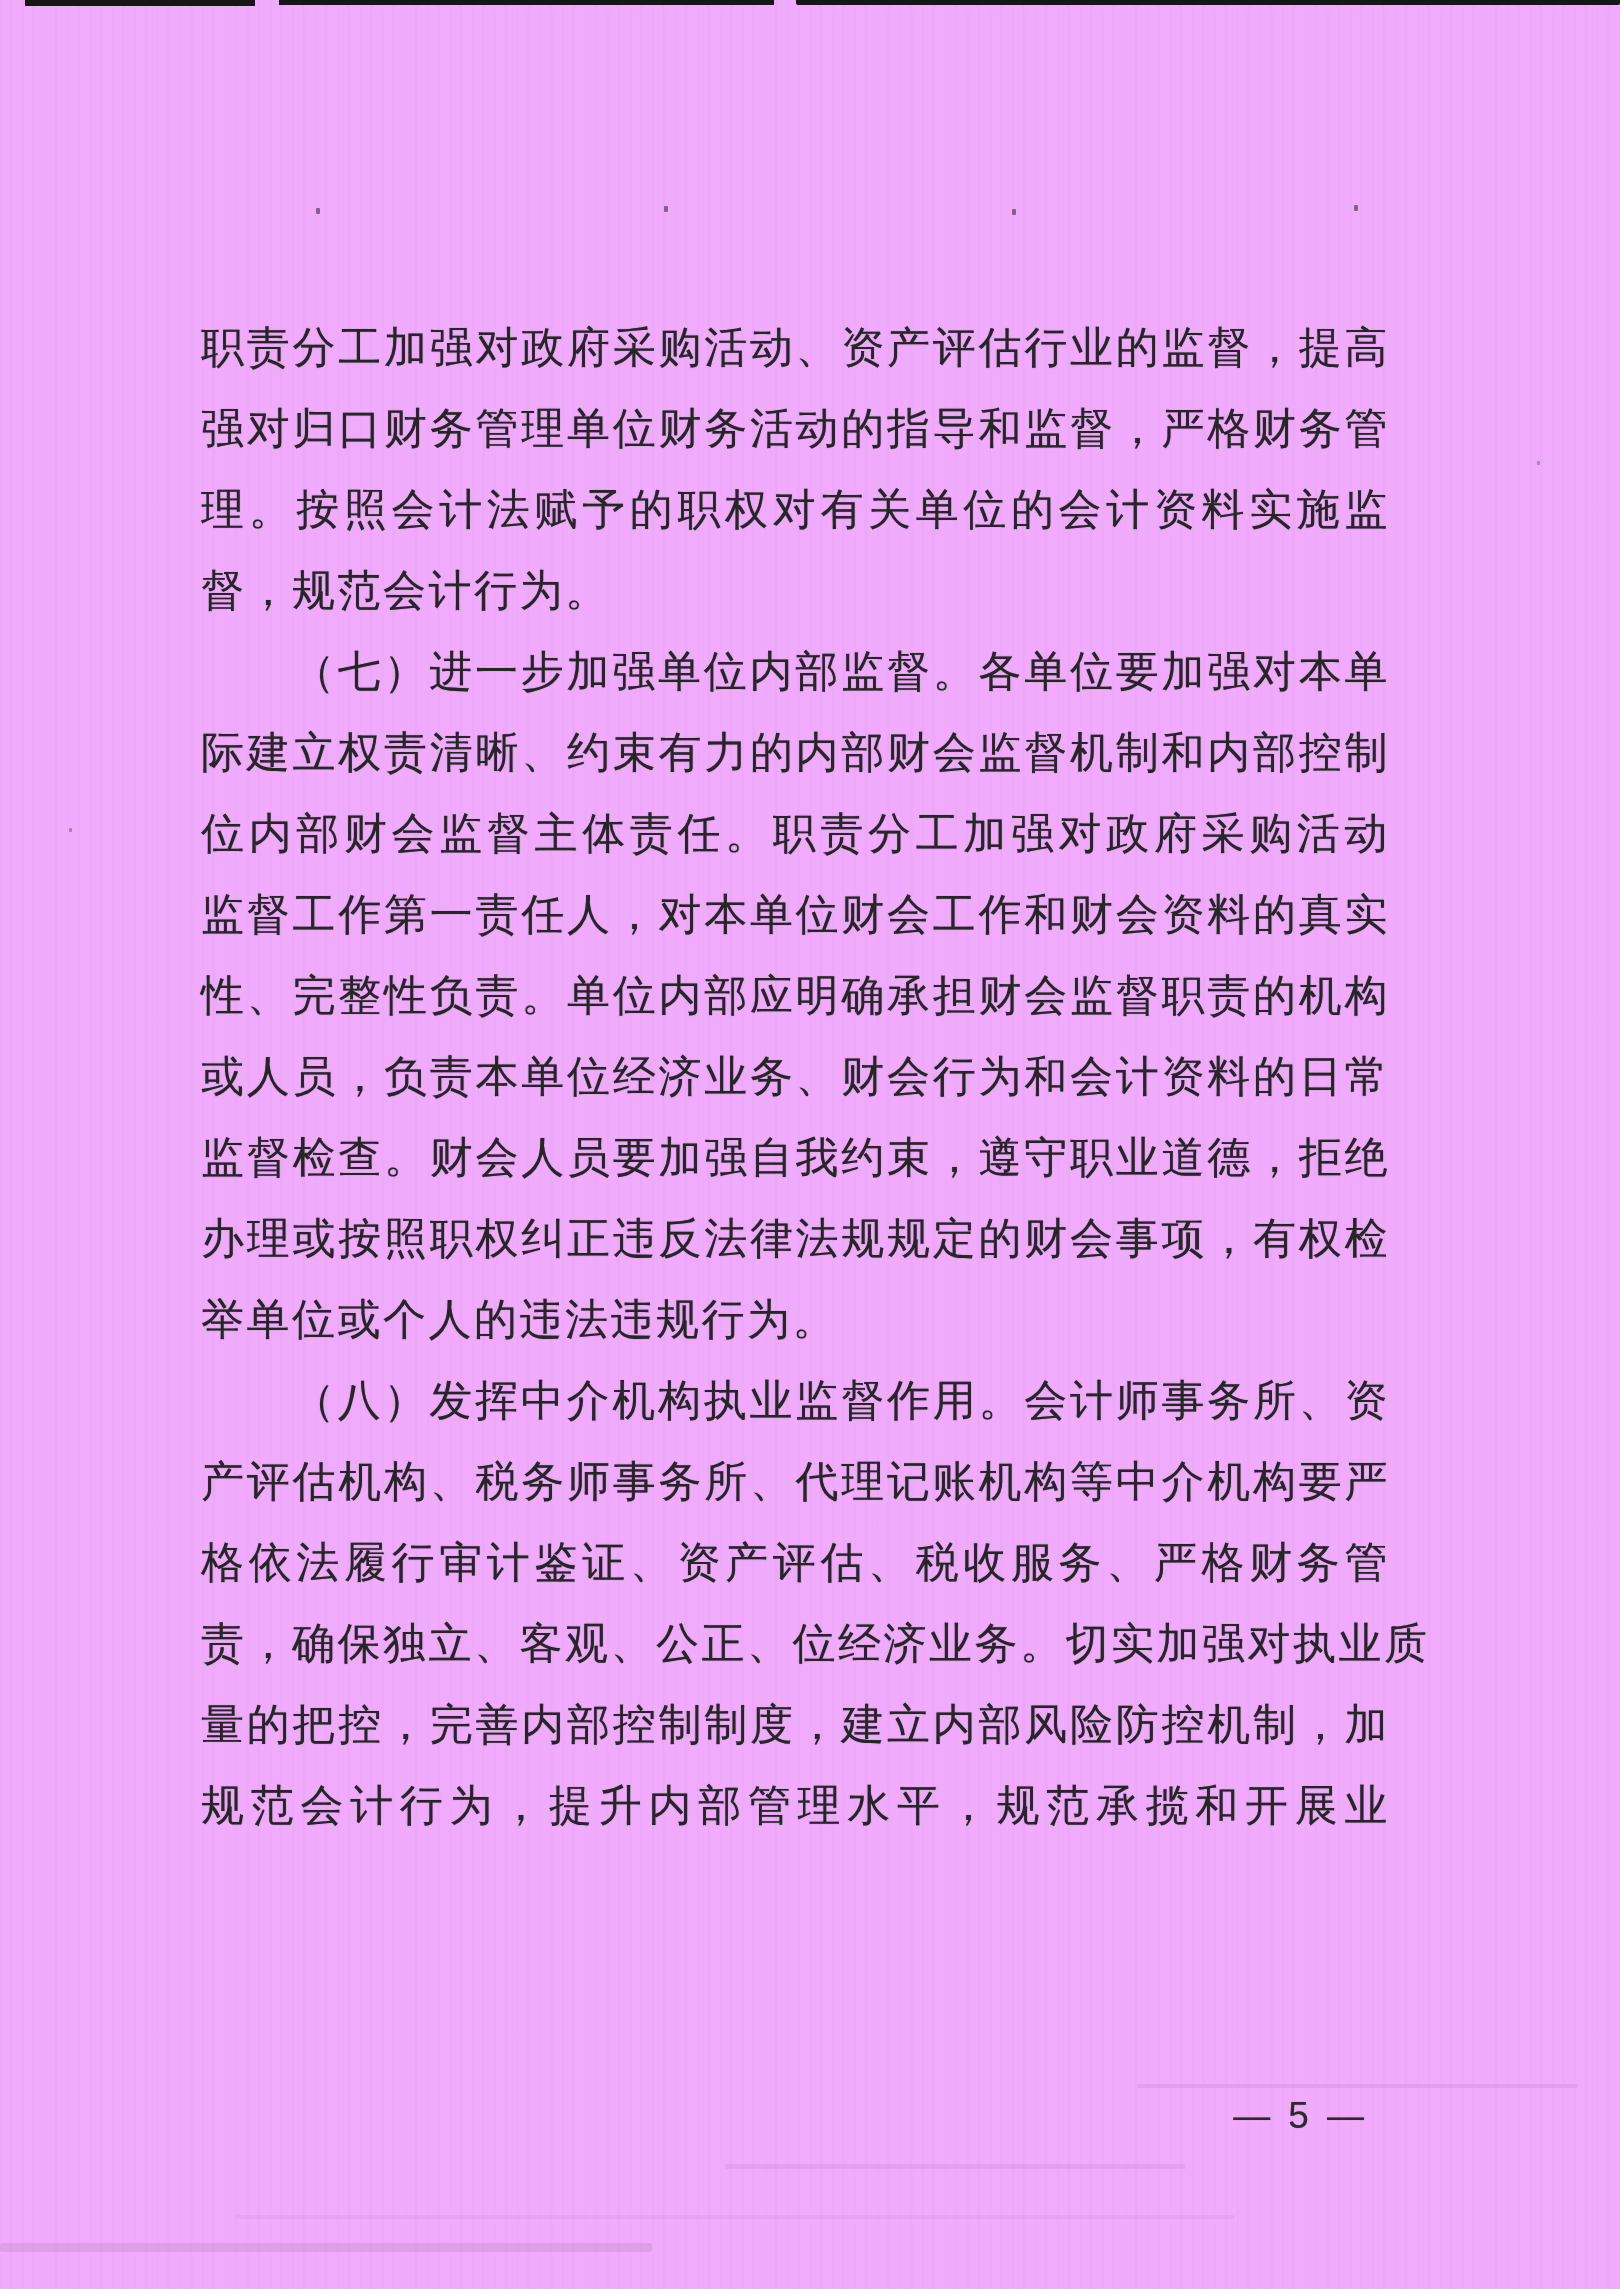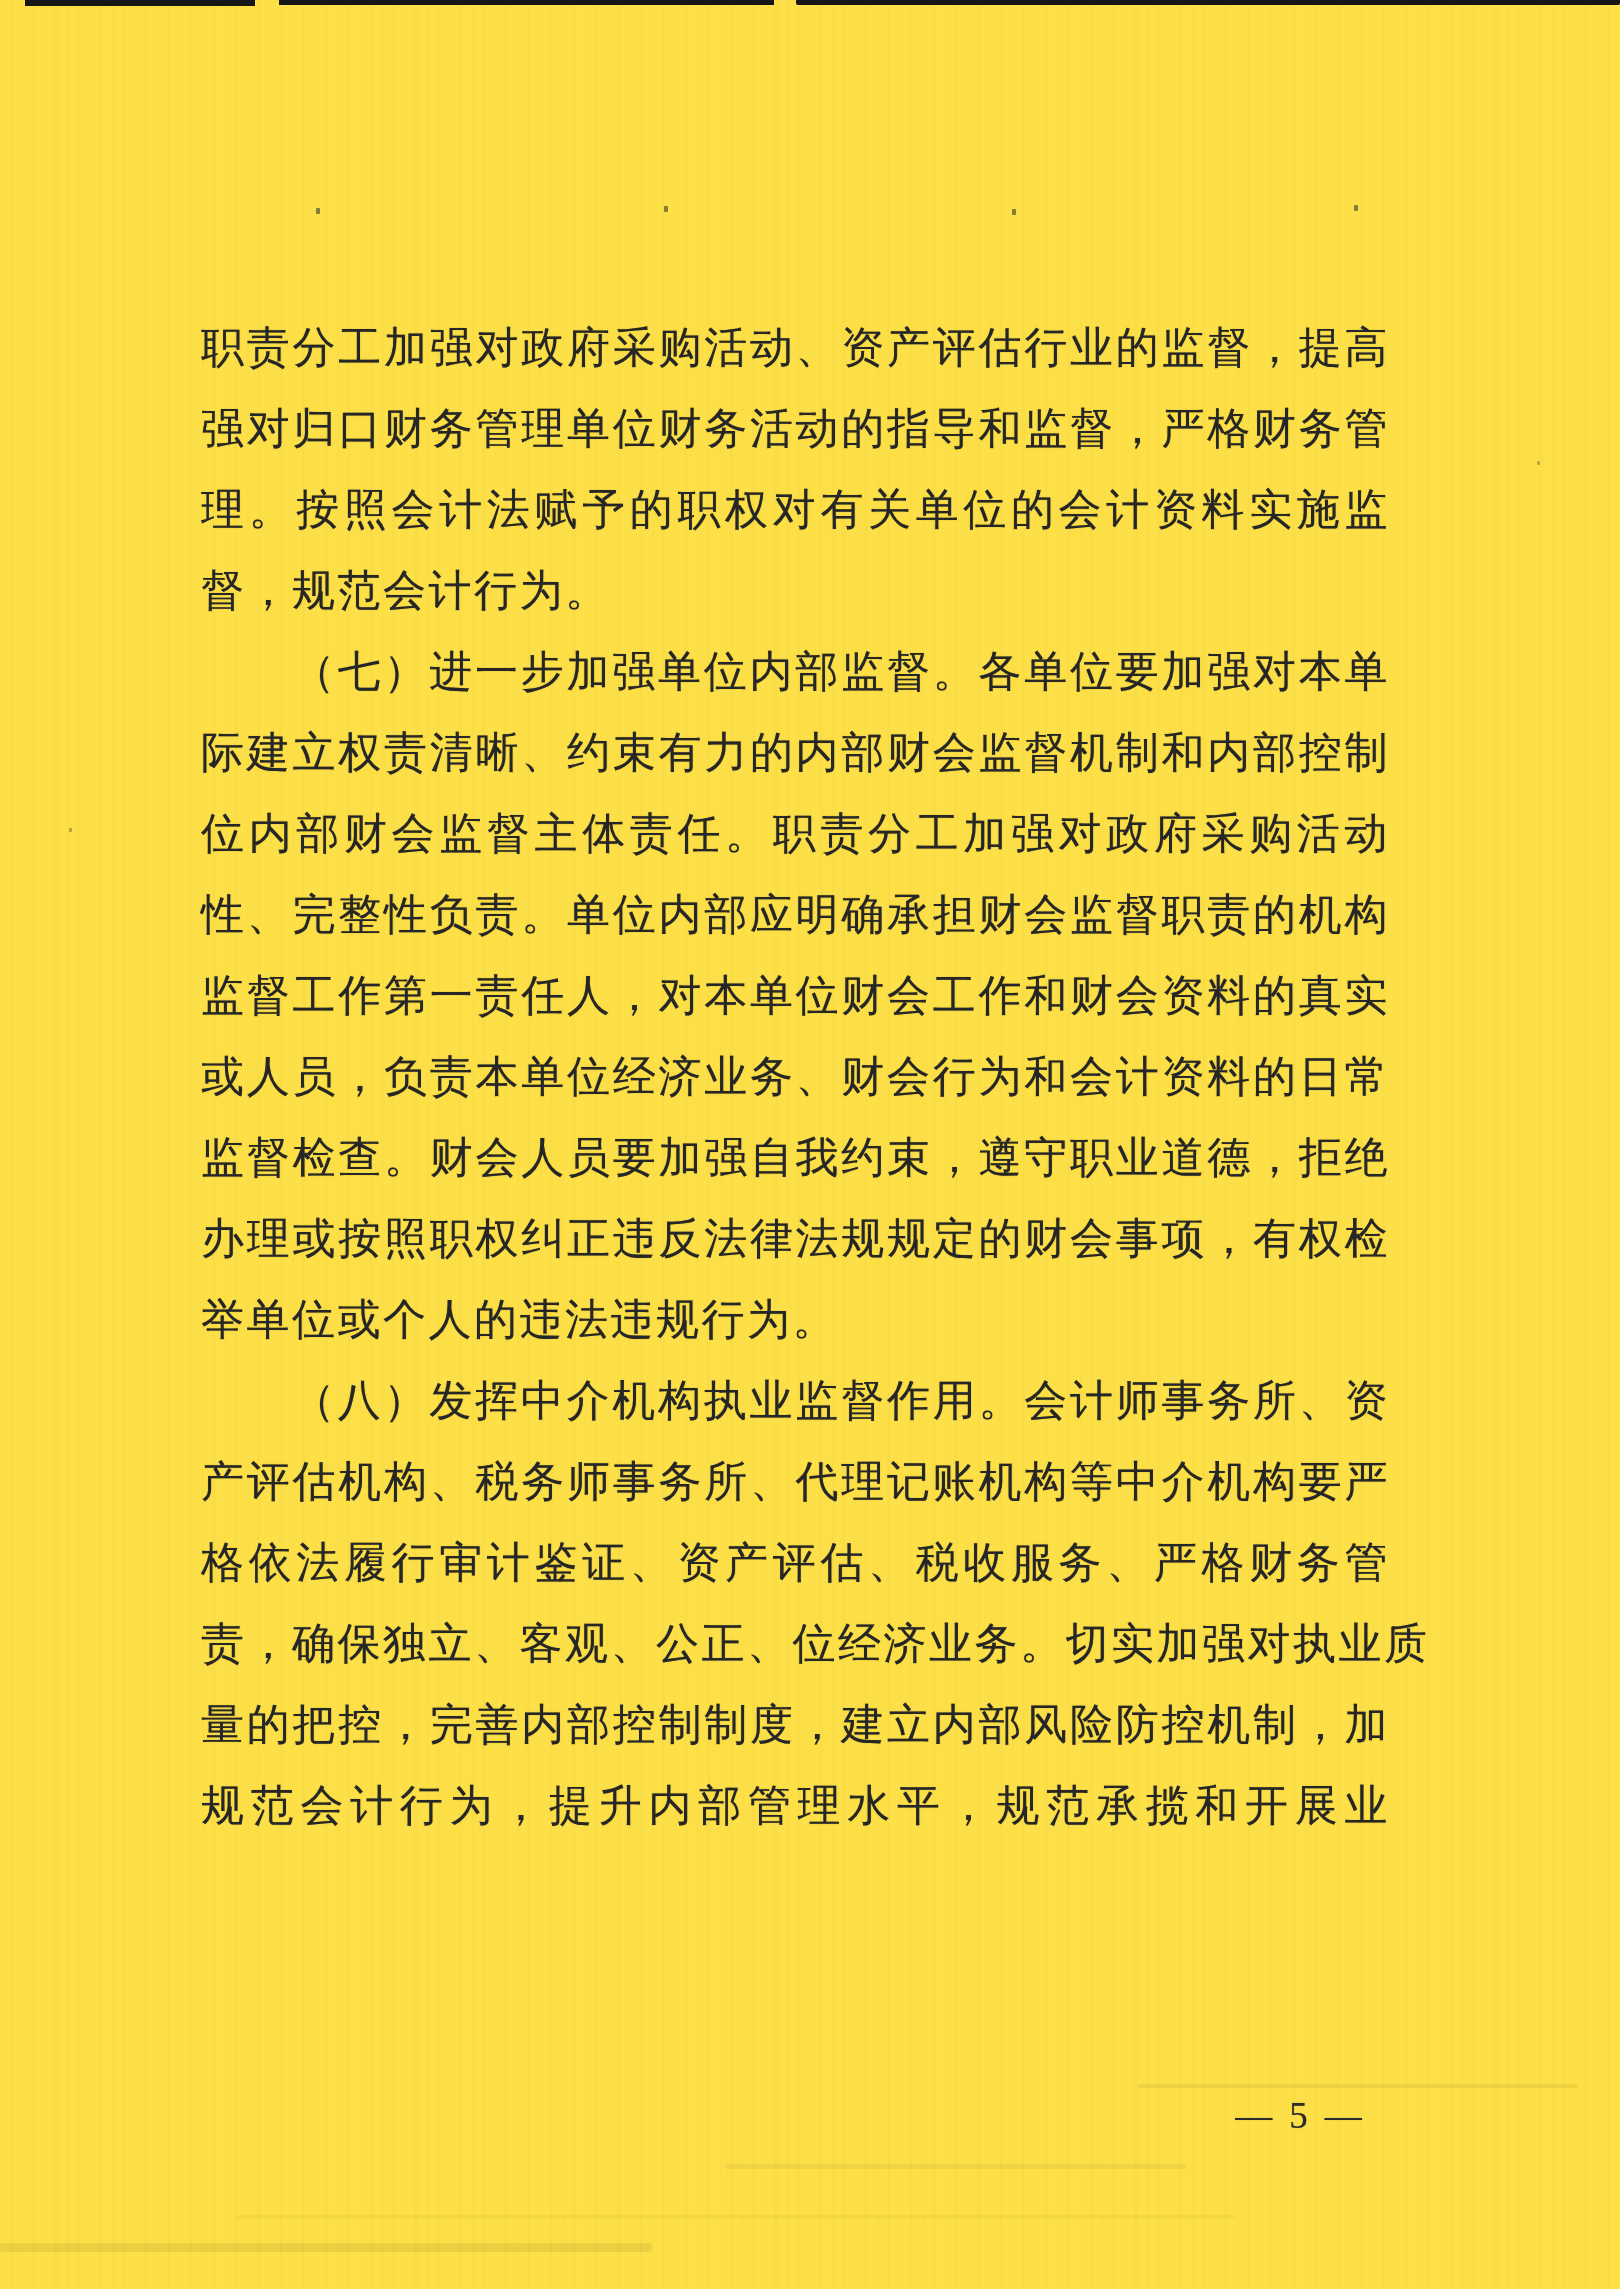--- a/index.html
+++ b/index.html
@@ -4,23 +4,23 @@
 <style>
   html, body {
     margin: 0;
     padding: 0;
     background: #e8e8e8;
   }
   .page {
     position: relative;
     width: 1620px;
     height: 2290px;
-    background: #fde047;
+    background: #f0abfc;
     overflow: hidden;
-    font-family: Liberation Serif, serif;
+    font-family: Liberation Sans, sans-serif;
   }
   
   .scan-noise {
     position: absolute;
     inset: 0;
     background:
       repeating-linear-gradient(90deg,
         rgba(0,0,0,0.012) 0px, rgba(0,0,0,0.0) 2.9px,
         rgba(0,0,0,0.0) 8.8px, rgba(0,0,0,0.02) 10.8px,
         rgba(0,0,0,0.0) 13.7px, rgba(0,0,0,0.0) 22.5px);
@@ -95,22 +95,22 @@
   <div class="speck speck-6"></div>
 
   <div class="body-text">
       <div class="line">职责分工加强对政府采购活动、资产评估行业的监督，提高</div>
       <div class="line">强对归口财务管理单位财务活动的指导和监督，严格财务管</div>
       <div class="line">理。按照会计法赋予的职权对有关单位的会计资料实施监</div>
       <div class="line para-end">督，规范会计行为。</div>
       <div class="line indent">（七）进一步加强单位内部监督。各单位要加强对本单</div>
       <div class="line">际建立权责清晰、约束有力的内部财会监督机制和内部控制</div>
       <div class="line">位内部财会监督主体责任。职责分工加强对政府采购活动</div>
+      <div class="line">监督工作第一责任人，对本单位财会工作和财会资料的真实</div>
       <div class="line">性、完整性负责。单位内部应明确承担财会监督职责的机构</div>
-      <div class="line">监督工作第一责任人，对本单位财会工作和财会资料的真实</div>
       <div class="line">或人员，负责本单位经济业务、财会行为和会计资料的日常</div>
       <div class="line">监督检查。财会人员要加强自我约束，遵守职业道德，拒绝</div>
       <div class="line">办理或按照职权纠正违反法律法规规定的财会事项，有权检</div>
       <div class="line para-end">举单位或个人的违法违规行为。</div>
       <div class="line indent">（八）发挥中介机构执业监督作用。会计师事务所、资</div>
       <div class="line">产评估机构、税务师事务所、代理记账机构等中介机构要严</div>
       <div class="line">格依法履行审计鉴证、资产评估、税收服务、严格财务管</div>
       <div class="line">责，确保独立、客观、公正、位经济业务。切实加强对执业质</div>
       <div class="line">量的把控，完善内部控制制度，建立内部风险防控机制，加</div>
       <div class="line">规范会计行为，提升内部管理水平，规范承揽和开展业</div>

